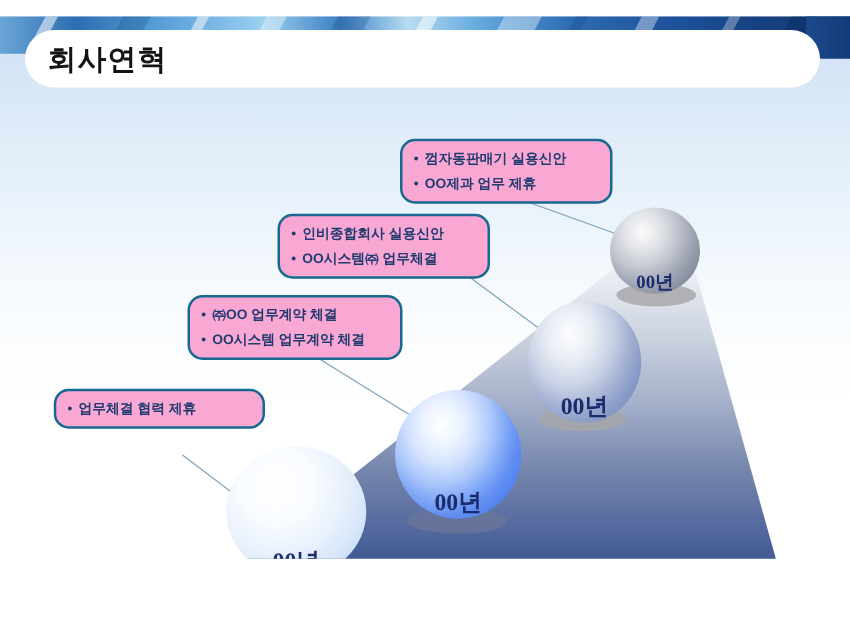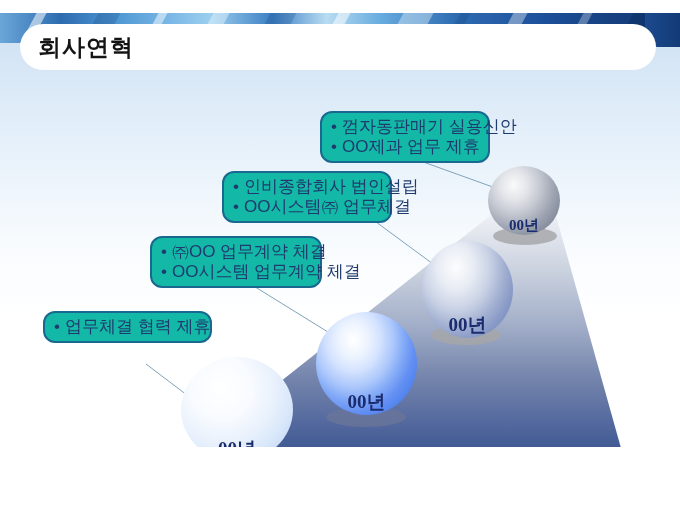--- a/index.html
+++ b/index.html
@@ -32,22 +32,22 @@
   .s1{left:181px;top:344px;width:112px;height:105px;
       background:radial-gradient(ellipse at 36% 30%,#ffffff 0%,#f8fbff 30%,#e9f1fc 52%,#d8e7fa 70%,#c6daf6 84%,#b7d0f2 95%);}
   .s2{left:316px;top:299px;width:101px;height:103px;
       background:radial-gradient(ellipse at 37% 27%,#ffffff 0%,#edf4ff 16%,#d3e2fe 30%,#adc8fb 44%,#84abf7 56%,#638ff2 68%,#4e82ee 80%,#4478ec 90%);}
   .s3{left:422px;top:228px;width:91px;height:97px;
       background:radial-gradient(ellipse at 37% 27%,#fcfdfe 0%,#e8ecf4 22%,#c9d2e5 42%,#a6b3d3 58%,#8b9cc8 72%,#7990bf 84%,#6d84b8 94%);}
   .s4{left:488px;top:153px;width:72px;height:69px;
       background:radial-gradient(ellipse at 36% 28%,#fafafa 0%,#e4e6ea 20%,#c5c9d2 40%,#a4aab7 58%,#8b92a1 74%,#7c8392 88%,#747b8a 97%);}
   .year{font-family:"Liberation Serif","DejaVu Serif",serif;font-weight:bold;color:#1b2c6e;font-size:19px;}
   .s4 .year{font-size:15px;}
-  .callout{position:absolute;background:#14b8a6;border:2.5px solid #19688f;border-radius:12px;
-      padding:4px 8px 4px 9px;box-sizing:border-box;color:#1e3a6e;font-weight:normal;font-size:17px;line-height:20px;}
+  .callout{position:absolute;background:#f9a8d4;border:2.5px solid #19688f;border-radius:12px;
+      padding:4px 8px 4px 9px;box-sizing:border-box;color:#1e3a6e;font-weight:bold;font-size:11px;line-height:20px;}
   .callout .line{white-space:nowrap;}
   .bullet{margin-right:5px;}
   .c1{left:320px;top:98px;width:170px;}
   .c2{left:222px;top:158px;width:170px;}
   .c3{left:150px;top:223px;width:172px;}
   .c4{left:43px;top:298px;width:169px;}
 </style>
 </head>
 <body>
 
@@ -110,20 +110,20 @@
   </div>
 
   <div class="callout c4">
     <div class="line"><span class="bullet">•</span><span>업무체결 협력 제휴</span></div>
   </div>
   <div class="callout c3">
     <div class="line"><span class="bullet">•</span><span>㈜OO 업무계약 체결</span></div>
     <div class="line"><span class="bullet">•</span><span>OO시스템 업무계약 체결</span></div>
   </div>
   <div class="callout c2">
-    <div class="line"><span class="bullet">•</span><span>인비종합회사 법인설립</span></div>
+    <div class="line"><span class="bullet">•</span><span>인비종합회사 실용신안</span></div>
     <div class="line"><span class="bullet">•</span><span>OO시스템㈜ 업무체결</span></div>
   </div>
   <div class="callout c1">
     <div class="line"><span class="bullet">•</span><span>껌자동판매기 실용신안</span></div>
     <div class="line"><span class="bullet">•</span><span>OO제과 업무 제휴</span></div>
   </div>
 </div>
 
 </body></html>

